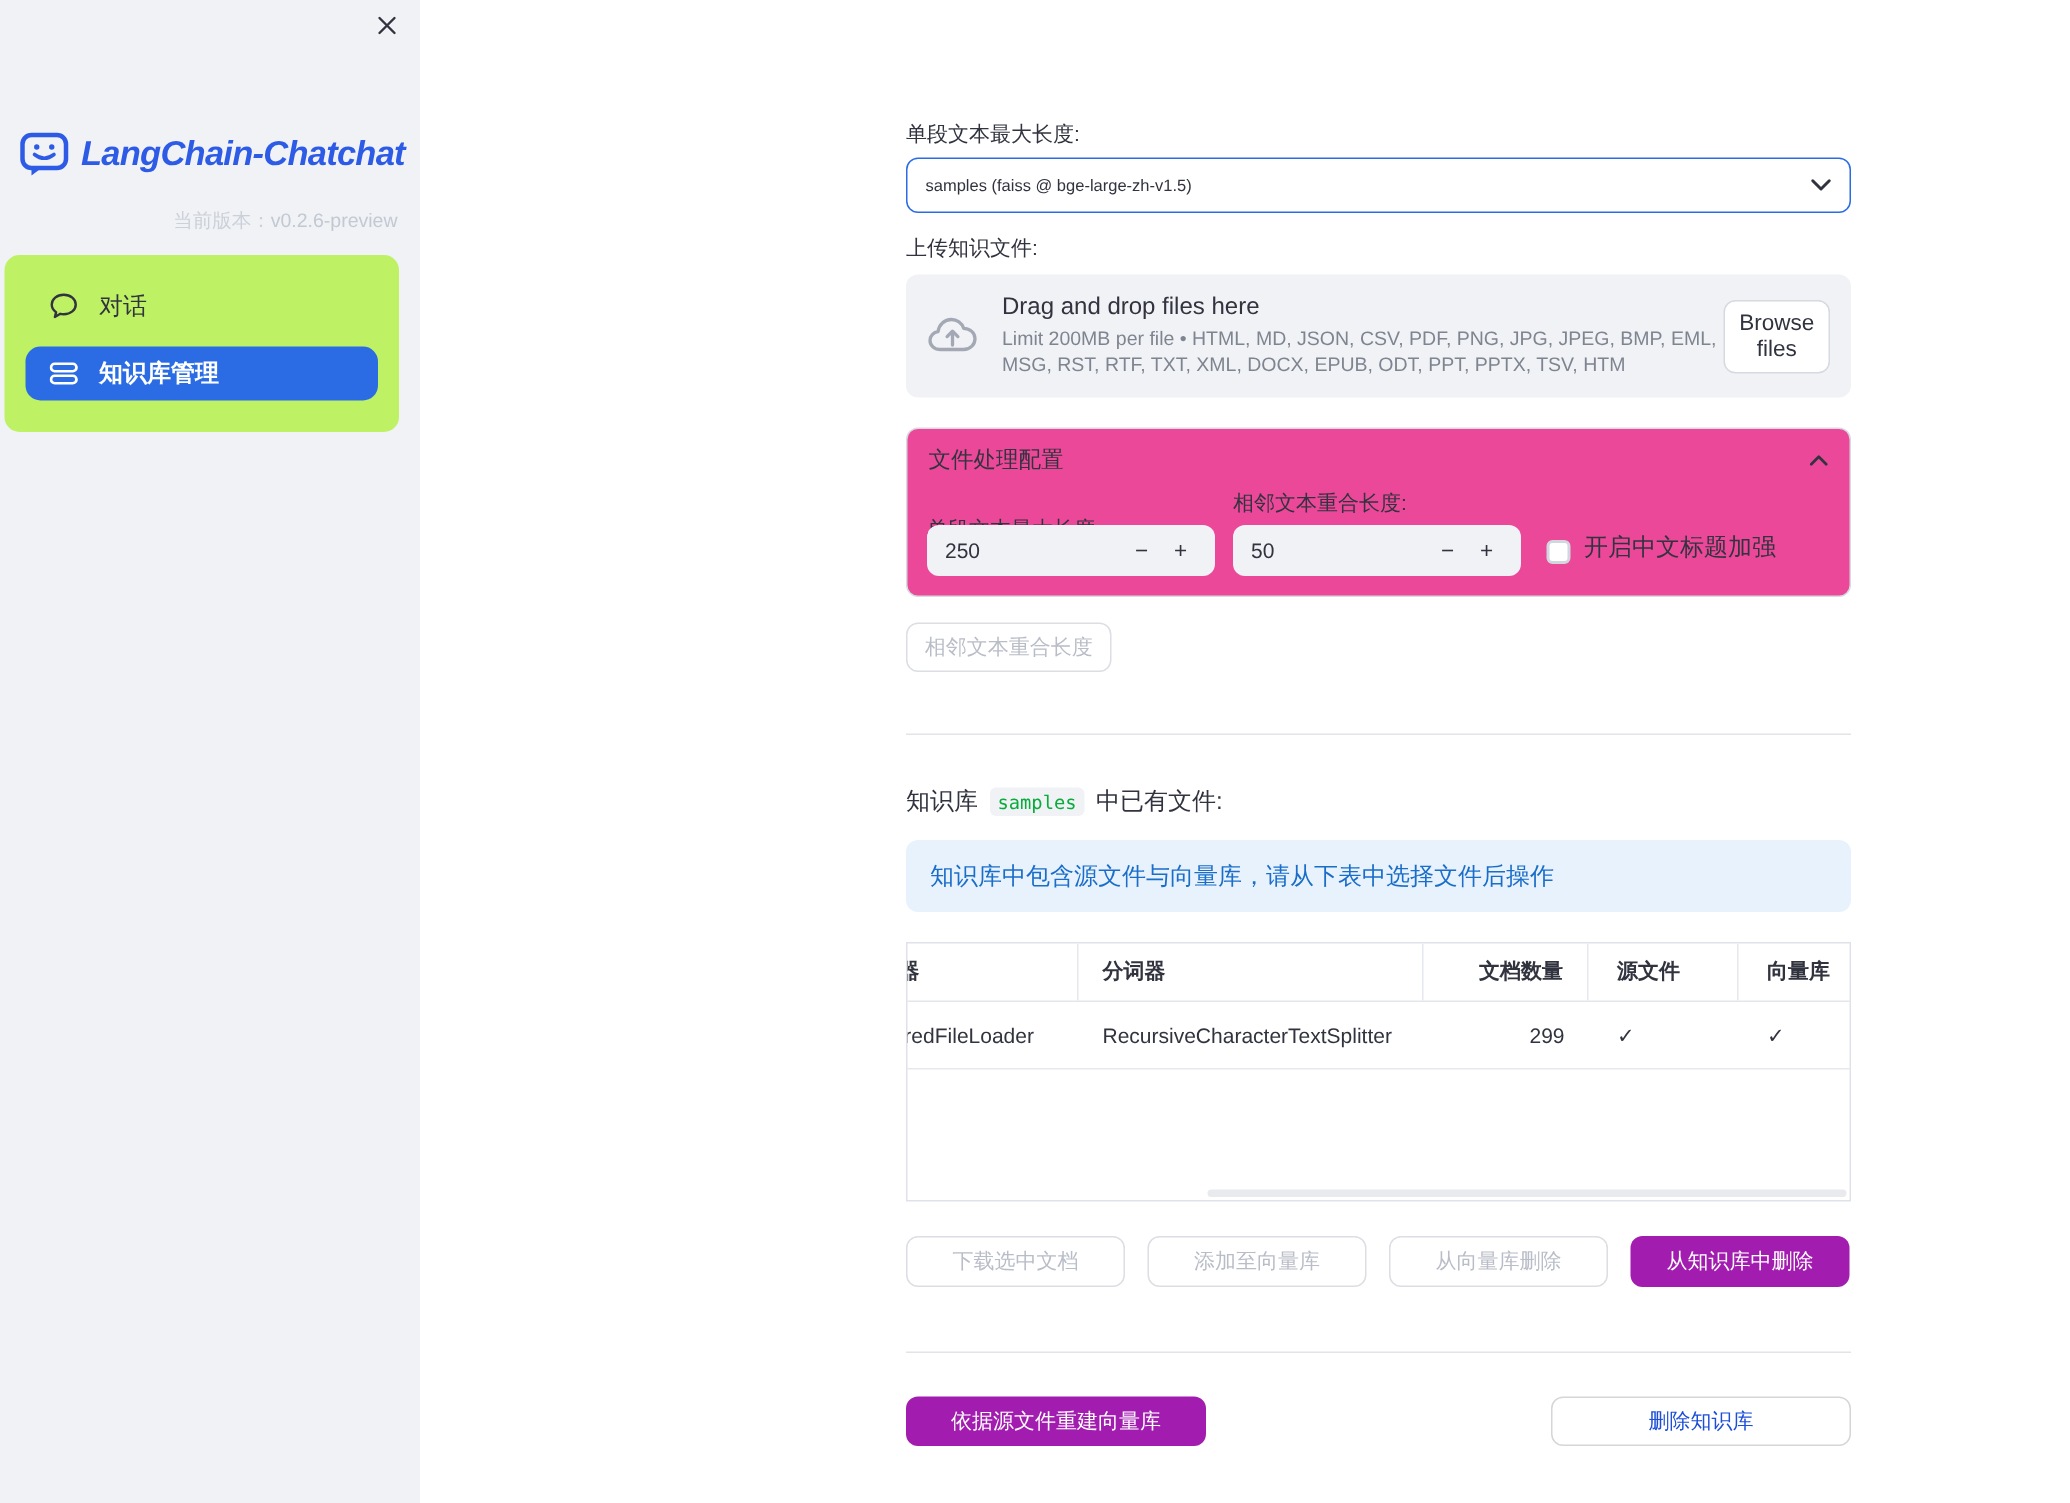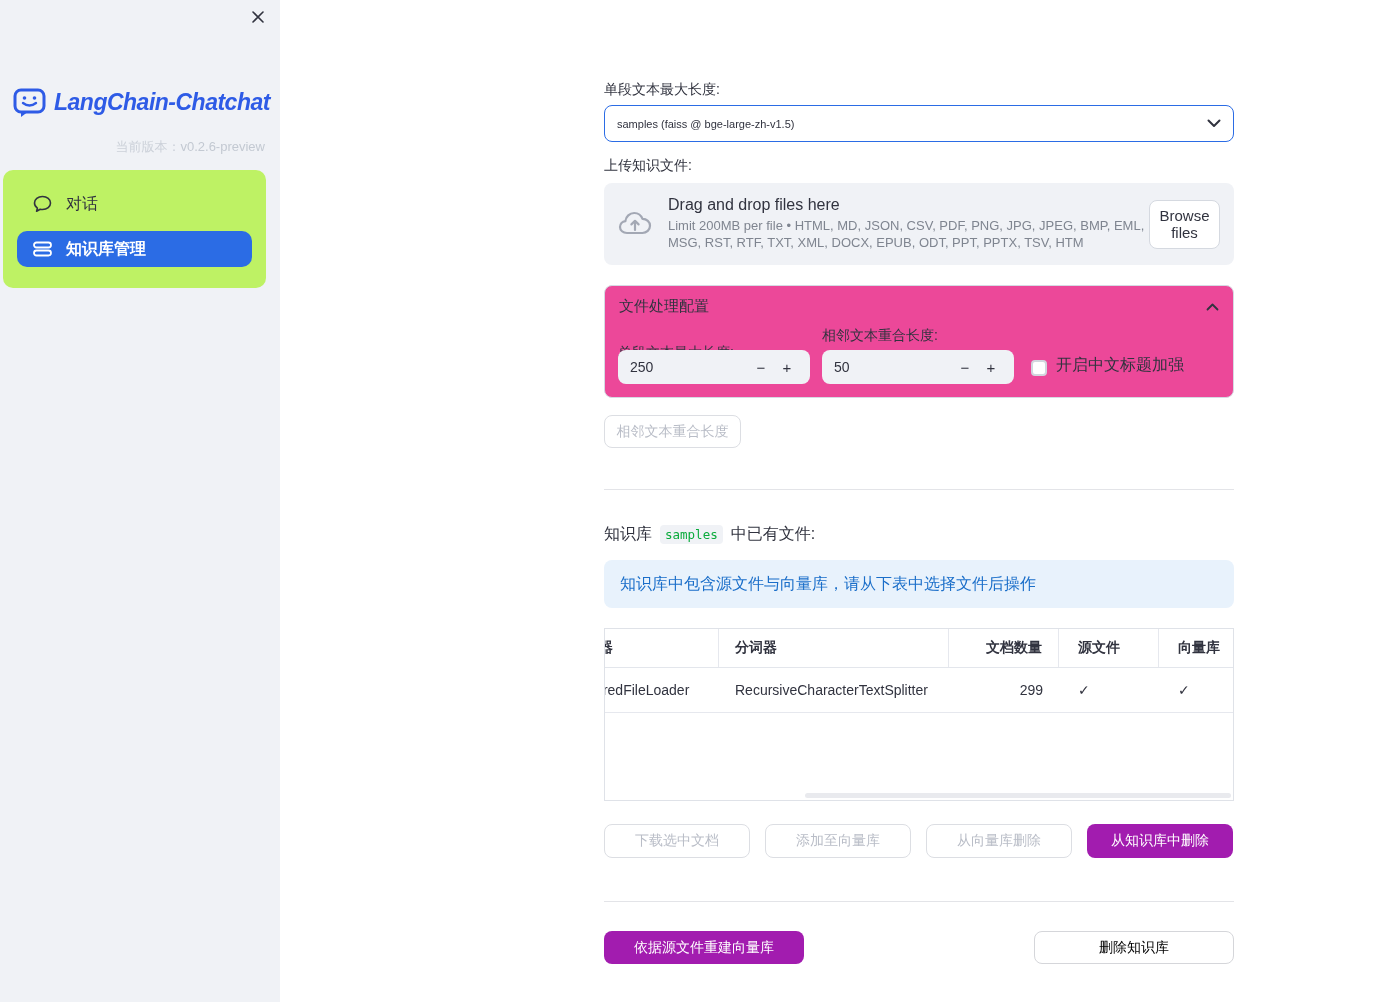--- a/index.html
+++ b/index.html
@@ -47,21 +47,21 @@
             display:flex;align-items:center;box-sizing:border-box;padding:0 10px;}
   .numinput input{flex:1 1 auto;min-width:0;background:transparent;border:none;outline:none;
                   font-family:inherit;font-size:14px;color:#31333f;}
   .step{flex:0 0 auto;width:26px;text-align:center;font-size:15px;color:#31333f;cursor:pointer;user-select:none;}
   .checkbox-row{position:absolute;left:1031px;top:355px;display:flex;align-items:flex-end;gap:9px;}
   .checkbox{width:16px;height:16px;background:#ffffff;border:2px solid #d2d6de;border-radius:4px;
             box-sizing:border-box;cursor:pointer;}
   .checkbox-label{font-size:16px;color:#31333f;}
 
   .btn{border-radius:8px;box-sizing:border-box;display:flex;align-items:center;justify-content:center;
-       font-size:14px;cursor:pointer;background:#ffffff;border:1px solid #d5d6da;color:#000000;}
+       font-size:14px;cursor:pointer;background:#ffffff;border:1px solid #d5d6da;color:#1d4ed8;}
   .btn.disabled{color:#b9bdc7;border-color:#dcdee3;cursor:default;}
   .btn.primary{background:#a21caf;border:none;color:#ffffff;}
 
   .add-files-btn{position:absolute;left:604px;top:415px;width:137px;height:33px;}
 
   .divider{position:absolute;left:604px;width:630px;height:1px;background:#e3e4e8;}
 
   .kb-line{position:absolute;left:604px;top:524px;display:flex;align-items:center;gap:8px;font-size:16px;}
   .code-chip{font-family:"DejaVu Sans Mono","Liberation Mono",monospace;font-size:12.5px;color:#09ab3b;
              background:#f0f2f6;border-radius:4px;padding:2px 5px;}

